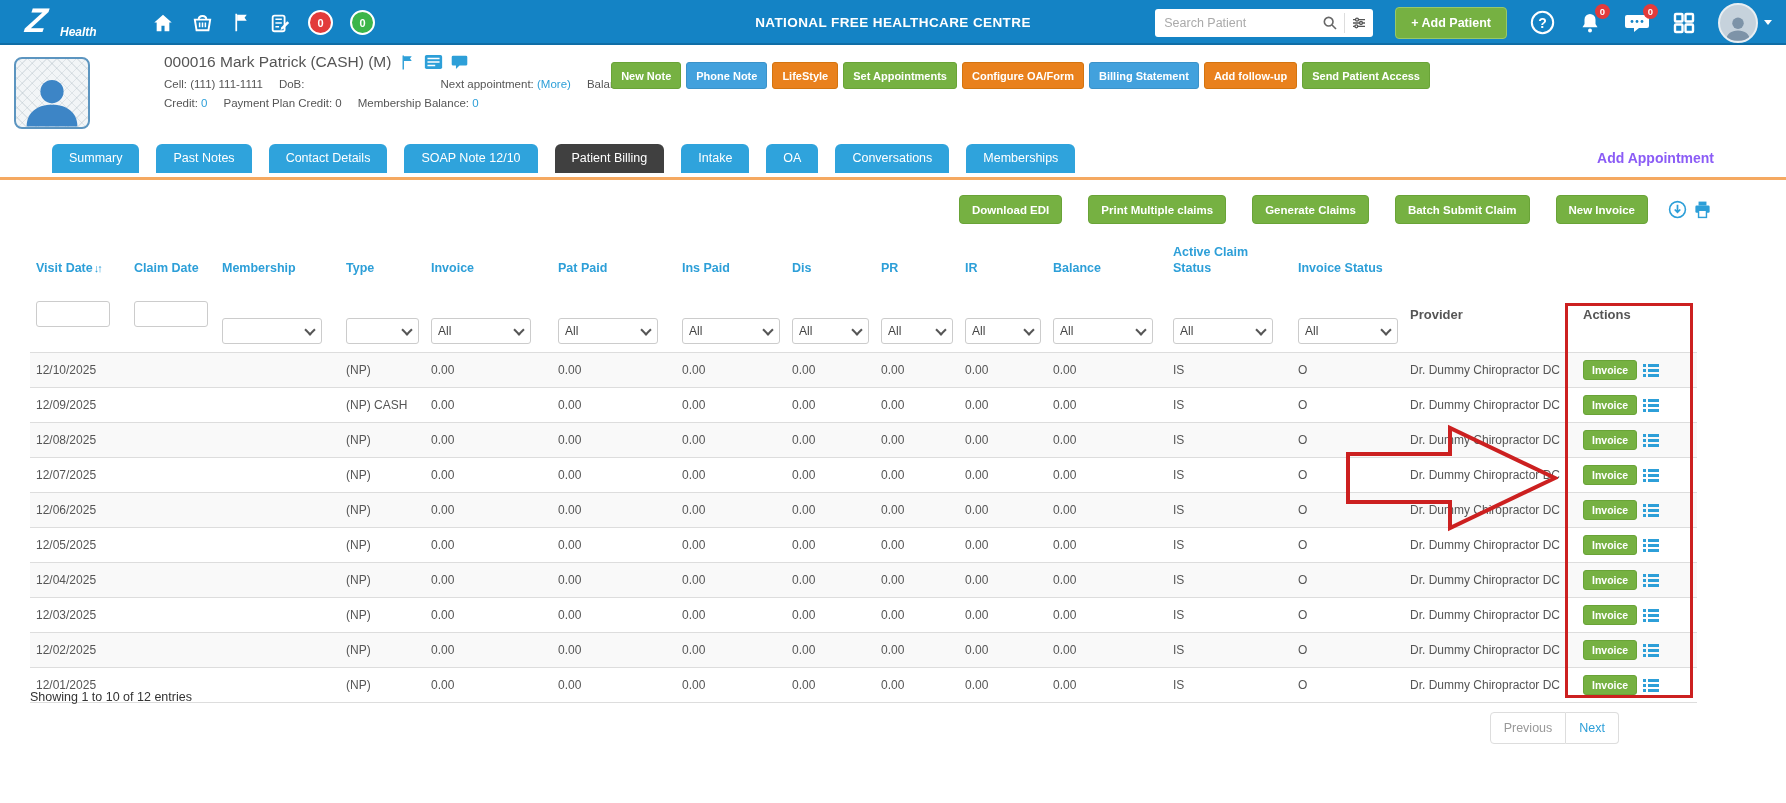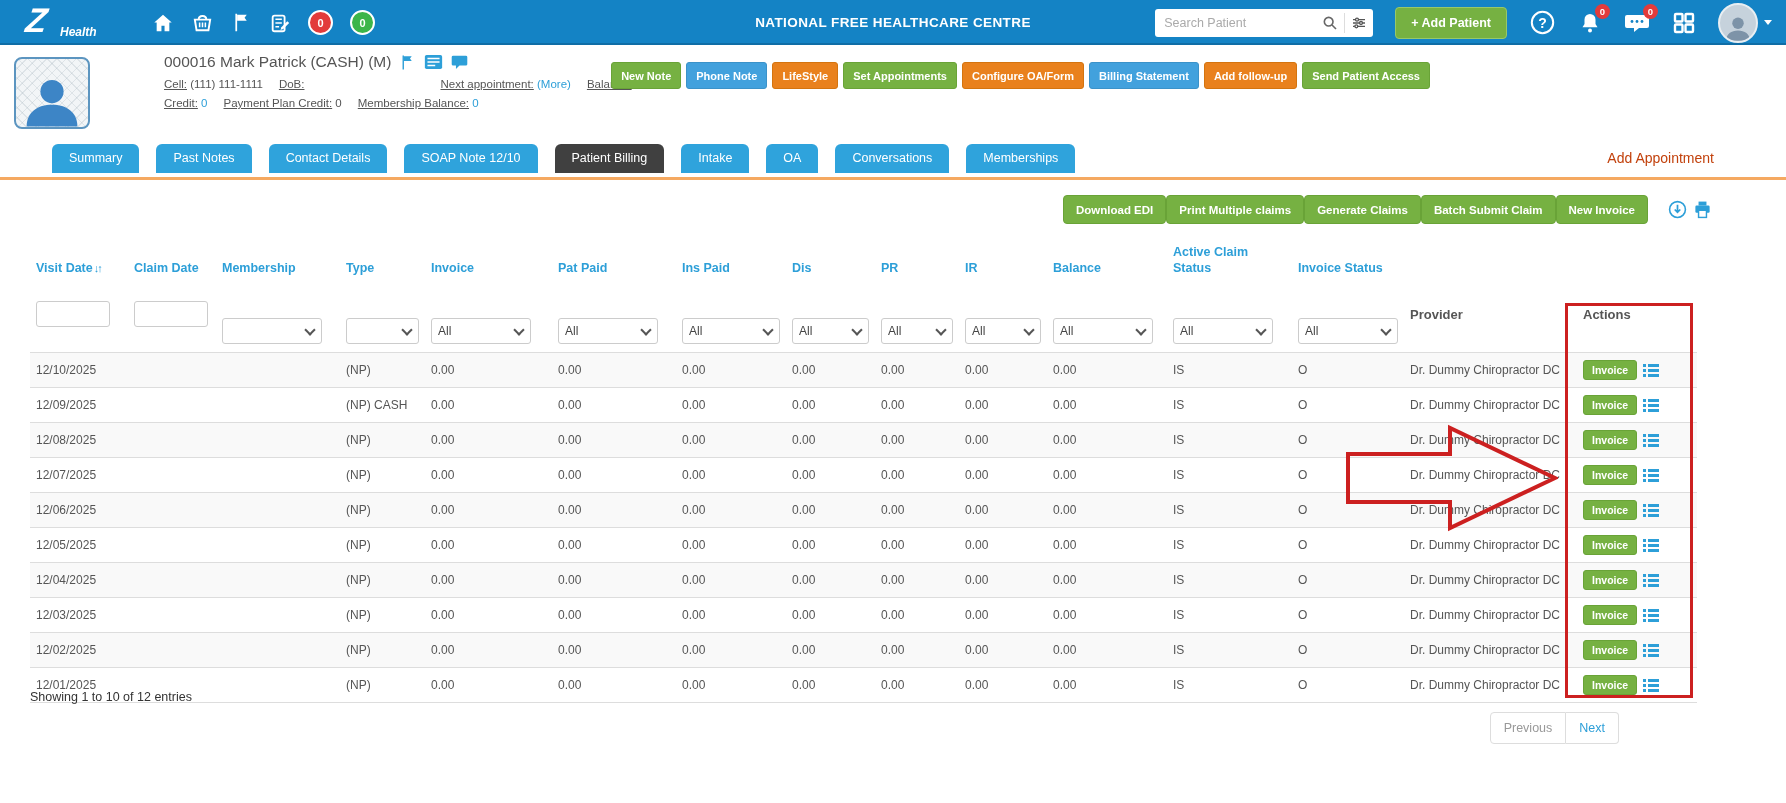--- a/index.html
+++ b/index.html
@@ -39,34 +39,34 @@
   .patient-bar{position:absolute;left:0;top:45px;width:1445px;height:103px;background:#fff;}
   .pphoto{position:absolute;left:14px;top:12px;width:72px;height:68px;border:2px solid #5c95c0;border-radius:8px;
     background:#f2f5f7;
     background-image:repeating-linear-gradient(45deg,rgba(160,175,185,.25) 0 1px,transparent 1px 7px),
                      repeating-linear-gradient(-45deg,rgba(160,175,185,.25) 0 1px,transparent 1px 7px);
     display:flex;align-items:flex-end;justify-content:center;overflow:hidden;cursor:pointer;}
   .pinfo{position:absolute;left:164px;top:8px;}
   .pname-row{display:flex;align-items:center;gap:8px;}
   .pname{font-size:15.5px;color:#555;}
   .pline{display:flex;gap:16px;font-size:11.5px;color:#555;margin-top:7px;white-space:nowrap;}
-  .pline b{font-weight:normal;color:#555;text-decoration:underline;}
+  .pline b{font-weight:normal;color:#555;}
   .lnk{color:#2d9fd8;cursor:pointer;}
   .pactions{position:absolute;right:15px;top:17px;display:flex;gap:5px;}
   .pbtn{height:25px;padding:0 9px;border-radius:3px;color:#fff;font-size:11px;font-weight:bold;display:flex;align-items:center;cursor:pointer;white-space:nowrap;}
   .green{background:#76b142;border:1px solid #69a337;}
   .blue{background:#42a1dd;border:1px solid #3b92c9;}
   .orange{background:#e9811d;border:1px solid #d4740f;}
   
   .tabsbar{position:absolute;left:14px;top:144px;display:flex;gap:17px;z-index:2;margin-left:38px;}
   .tab{height:29px;line-height:29px;padding:0 17px;background:#2fa3dc;color:#fff;font-size:12.5px;
     border-radius:6px 6px 0 0;cursor:pointer;white-space:nowrap;}
   .tab.active{background:#404040;}
   .tabs-underline{position:absolute;left:0;top:177px;width:1786px;height:3px;background:#f5a961;}
-  .add-appt{position:absolute;right:72px;top:150px;color:#c2410c;font-size:14px;font-weight:normal;cursor:pointer;}
+  .add-appt{position:absolute;right:72px;top:150px;color:#8b5cf6;font-size:14px;font-weight:bold;cursor:pointer;}
   
   .toolbar{position:absolute;left:0;top:195px;width:1712px;display:flex;justify-content:flex-end;align-items:center;gap:26px;}
   .tbtn{height:27px;padding:0 12px;background:#76b142;border:1px solid #69a337;border-radius:4px;color:#fff;
     font-size:11.5px;font-weight:bold;display:flex;align-items:center;cursor:pointer;white-space:nowrap;}
   .tb-mini{display:flex;gap:6px;margin-left:-6px;}
   .tb-mini .mi{cursor:pointer;}
   
   .table{position:absolute;left:30px;top:243px;width:1667px;}
   .grid{display:grid;grid-template-columns:98px 88px 124px 85px 127px 124px 110px 89px 84px 88px 120px 125px 112px 173px 120px;}
   .th{align-self:end;padding:2px 6px;color:#2d9fd8;font-size:12.5px;font-weight:bold;line-height:1.25;}
@@ -258,21 +258,21 @@
     <div class="tab active">Patient Billing</div>
     <div class="tab">Intake</div>
     <div class="tab">OA</div>
     <div class="tab">Conversations</div>
     <div class="tab">Memberships</div>
   </div>
 <div class="add-appt">Add Appointment</div>
 <div class="tabs-underline"></div>
 
 <div class="toolbar">
-  <div style="display:flex;">
+  <div style="display:flex;gap:26px;">
       <div class="tbtn">Download EDI</div>
       <div class="tbtn">Print Multiple claims</div>
       <div class="tbtn">Generate Claims</div>
       <div class="tbtn">Batch Submit Claim</div>
       <div class="tbtn">New Invoice</div>
     </div>
   <div class="tb-mini">
     <span class="mi">
       <svg width="19" height="19" viewBox="0 0 24 24" fill="none" stroke="#2d9fd8" stroke-width="2">
           <circle cx="12" cy="12" r="10"></circle>

